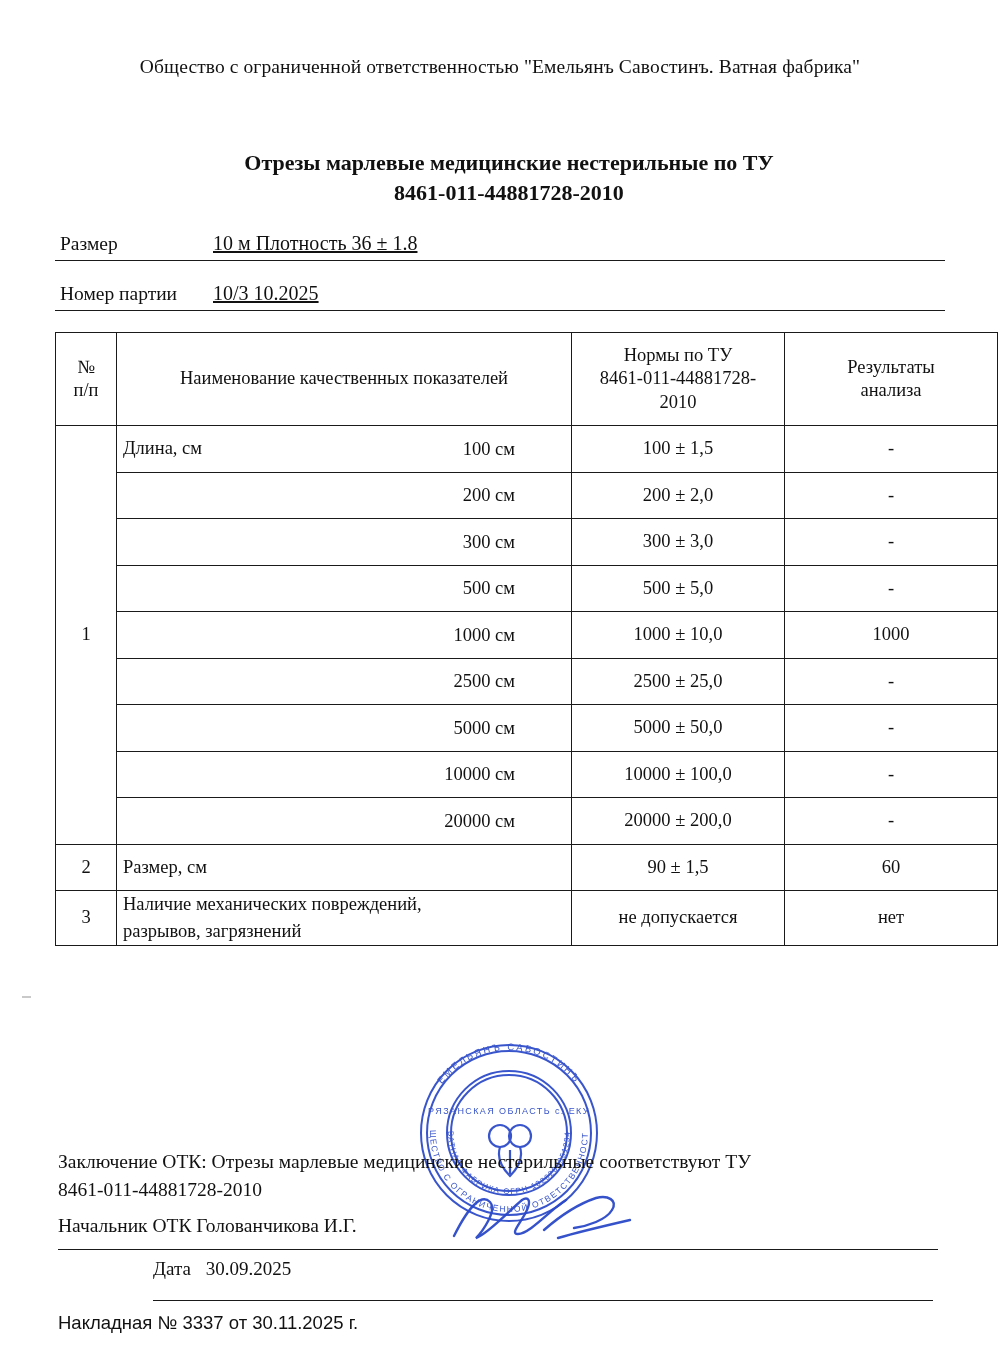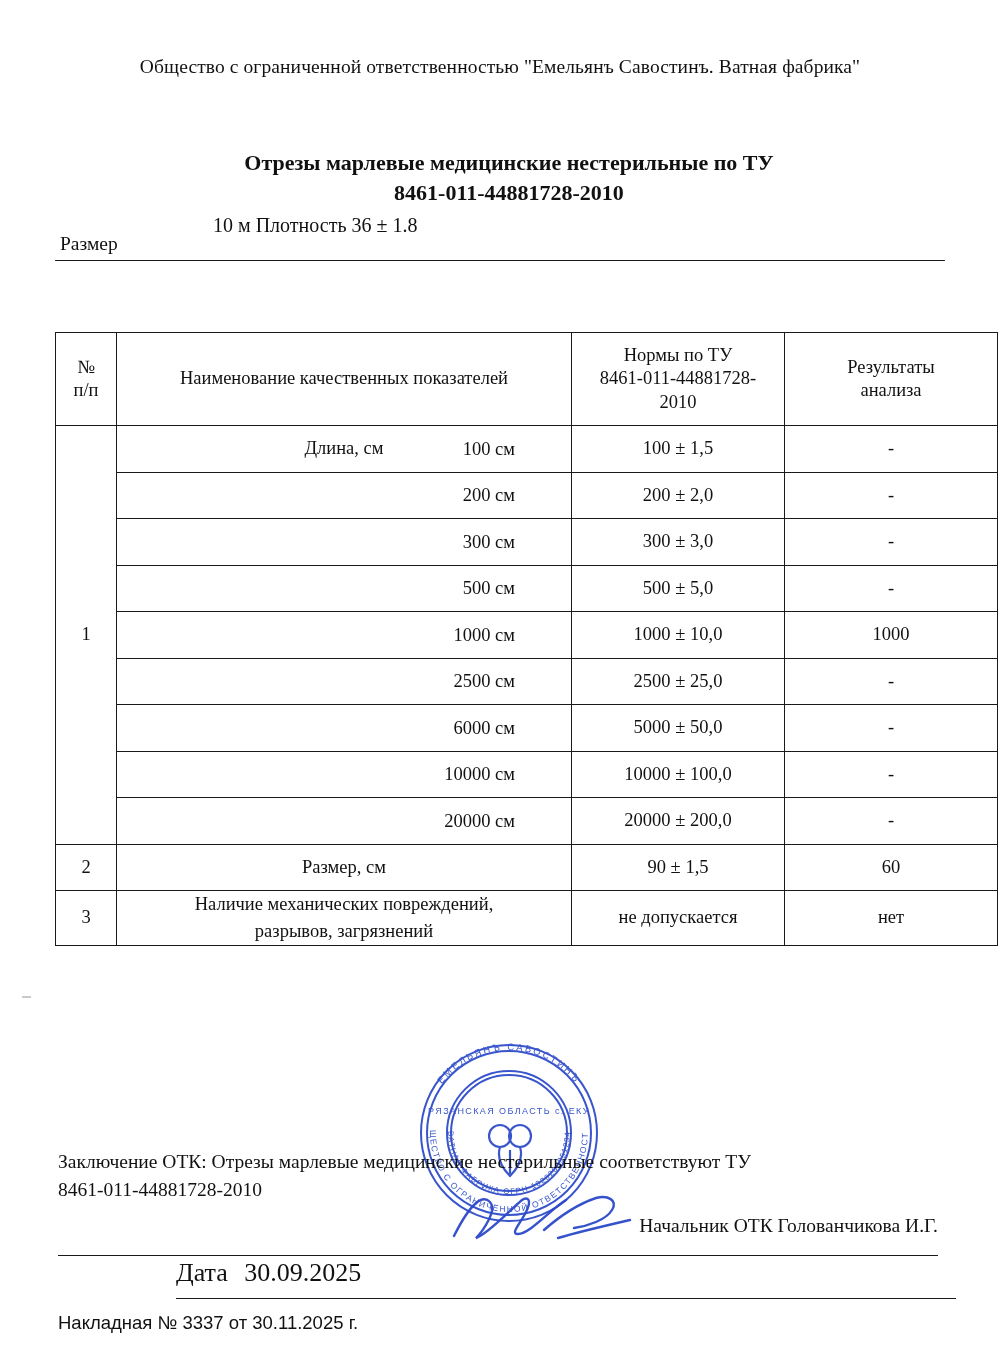--- a/index.html
+++ b/index.html
@@ -61,22 +61,23 @@
     height: 38px;
   }
   .field-row .label {
     position: absolute;
     left: 5px;
     bottom: 5px;
     font-size: 19.5px;
   }
   .field-row .value {
     position: absolute;
-    bottom: 23px;
+    bottom: 5px;
     font-size: 20px;
+    text-decoration: underline;
   }
   #row-size { top: 222px; }
   #row-size .value { left: 158px; }
   #row-batch { top: 272px; }
   #row-batch .value { left: 158px; }
 
   
   .tbl {
     position: absolute;
     left: 55px;
@@ -98,21 +99,21 @@
     height: 92px;
     font-size: 18.5px;
   }
   .col-num   { width: 48px;  text-align: center; }
   .col-name  { width: 442px; text-align: left; margin-top: 15px; }
   .col-norm  { width: 200px; text-align: center; }
   .col-res   { width: 200px; text-align: center; border-radius: 25px; }
 
   .tbl tbody td { height: 45.5px; }
   .cell-name {
-    text-align: center;
+    text-align: left;
     position: relative;
   }
   .cell-name .nm-left {
     display: inline-block;
   }
   .cell-name .nm-right {
     position: absolute;
     right: 56px;
     top: 50%;
     transform: translateY(-50%);
@@ -133,31 +134,30 @@
     font-size: 19.5px;
     line-height: 1.45;
   }
   .chief {
     position: absolute;
     left: 58px;
     top: 1215px;
     width: 880px;
     font-size: 19.5px;
     border-bottom: 1.6px solid #1a1a1a;
-    padding-bottom: 18px;
-    text-align: right;
+    padding-bottom: 12px;
   }
   .date-row {
     position: absolute;
-    left: 176px;
+    left: 153px;
     top: 1258px;
     width: 780px;
-    font-size: 26px;
+    font-size: 19px;
     border-bottom: 1.6px solid #1a1a1a;
-    padding-bottom: 10px;
+    padding-bottom: 20px;
   }
   .date-row .d-label { margin-right: 10px; }
   .invoice {
     position: absolute;
     left: 58px;
     top: 1312px;
     font-size: 18.5px;
     font-family: "Liberation Sans", sans-serif;
   }
 
@@ -200,20 +200,24 @@
   <div class="doc-subtitle">
     <span>Отрезы марлевые медицинские нестерильные по ТУ</span><br>
     <span>8461-011-44881728-2010</span>
   </div>
 
   <div class="field-row" id="row-size">
     <span class="label">Размер</span>
     <span class="value">10 м Плотность 36 ± 1.8</span>
   </div>
 
+  <div class="field-row" id="row-batch">
+    <span class="label">Номер партии</span>
+    <span class="value">10/3  10.2025</span>
+  </div>
 
   <table class="tbl">
     <thead>
       <tr>
         <th class="col-num">
           <span>№</span><br>
           <span>п/п</span>
         </th>
         <th class="col-name">Наименование качественных показателей</th>
         <th class="col-norm">
@@ -274,21 +278,21 @@
         <td class="col-name cell-name">
           <span class="nm-left"></span>
           <span class="nm-right">2500 см</span>
         </td>
         <td class="col-norm">2500 ± 25,0</td>
         <td class="col-res">-</td>
       </tr>
       <tr>
         <td class="col-name cell-name">
           <span class="nm-left"></span>
-          <span class="nm-right">6000 см</span>
+          <span class="nm-right">5000 см</span>
         </td>
         <td class="col-norm">5000 ± 50,0</td>
         <td class="col-res">-</td>
       </tr>
       <tr>
         <td class="col-name cell-name">
           <span class="nm-left"></span>
           <span class="nm-right">10000 см</span>
         </td>
         <td class="col-norm">10000 ± 100,0</td>

